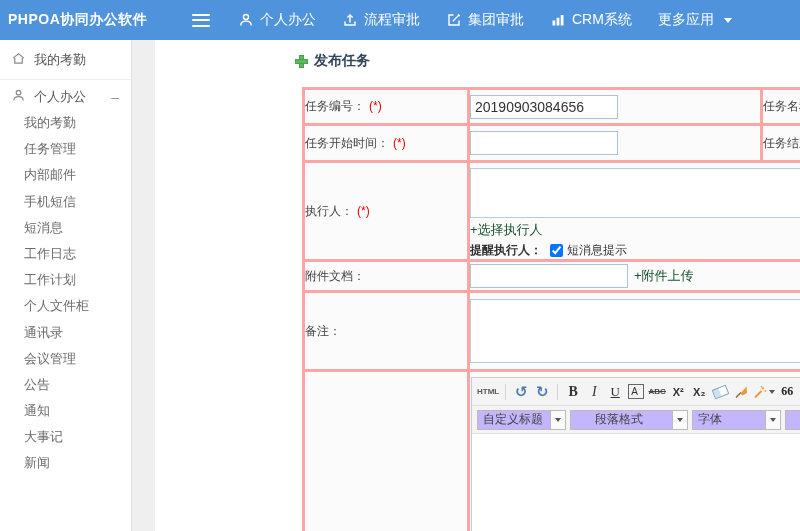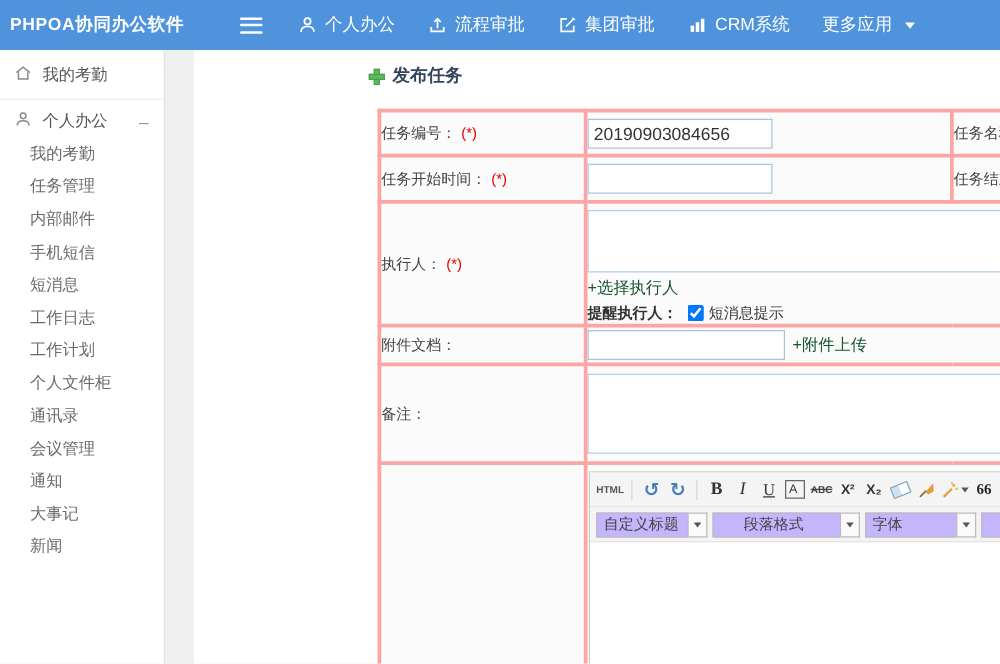--- a/index.html
+++ b/index.html
@@ -173,20 +173,21 @@
       <div class="sb-sub"><span>我的考勤</span></div>
       <div class="sb-sub"><span>任务管理</span></div>
       <div class="sb-sub"><span>内部邮件</span></div>
       <div class="sb-sub"><span>手机短信</span></div>
       <div class="sb-sub"><span>短消息</span></div>
       <div class="sb-sub"><span>工作日志</span></div>
       <div class="sb-sub"><span>工作计划</span></div>
       <div class="sb-sub"><span>个人文件柜</span></div>
       <div class="sb-sub"><span>通讯录</span></div>
       <div class="sb-sub"><span>会议管理</span></div>
+      <div class="sb-sub"><span>公告</span></div>
       <div class="sb-sub"><span>通知</span></div>
       <div class="sb-sub"><span>大事记</span></div>
       <div class="sb-sub"><span>新闻</span></div>
     </aside>
 
     <main class="main">
       <div class="content">
         <div class="page-title">
           <span class="plus-icon"></span>
           <h1>发布任务</h1>

